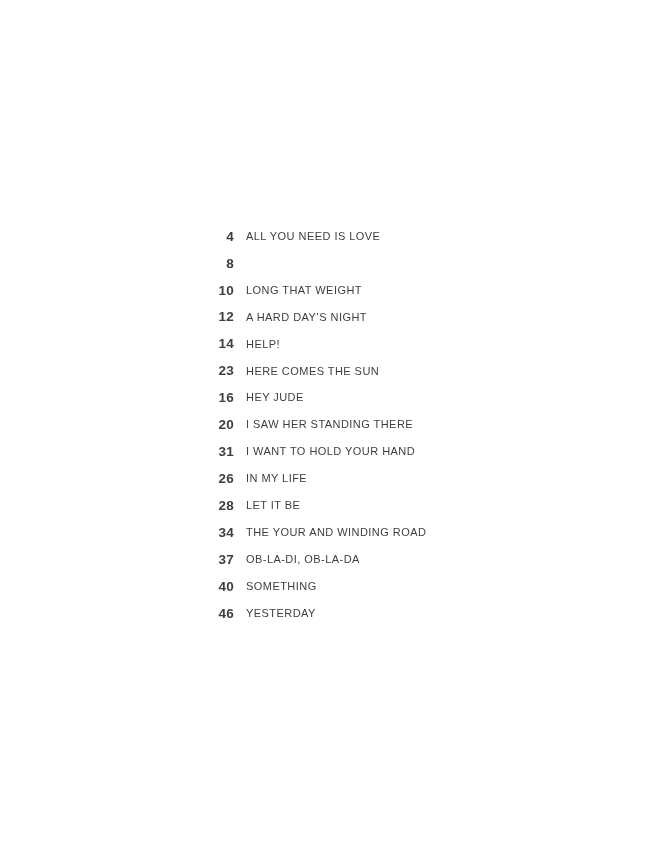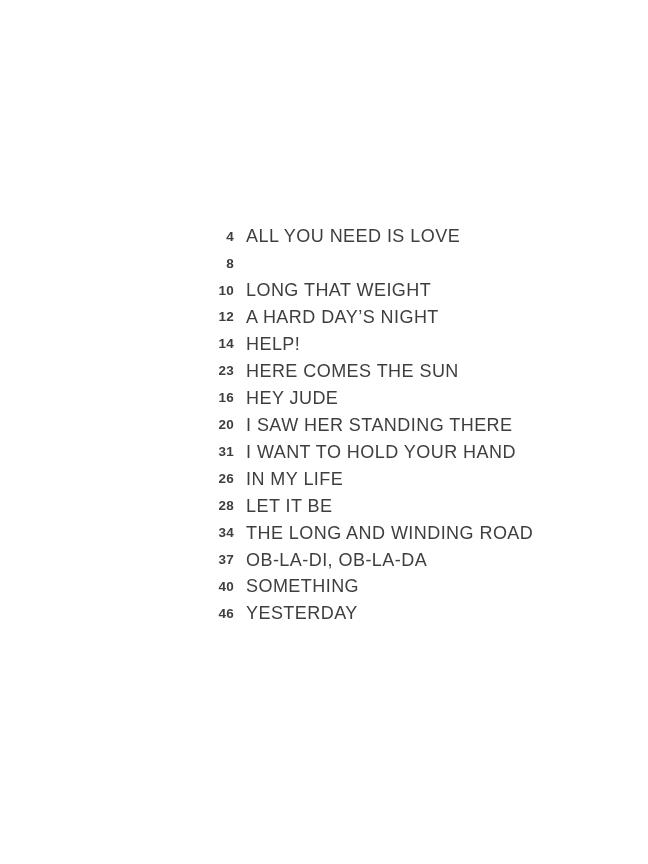--- a/index.html
+++ b/index.html
@@ -35,21 +35,21 @@
   .toc-num {
     text-align: right;
     font-weight: 700;
     font-size: 13.5px;
     color: #3e3e3e;
     letter-spacing: 0.2px;
     line-height: 1;
   }
   .toc-title {
     font-weight: 400;
-    font-size: 18px;
+    font-size: 11px;
     color: #3e3e3e;
     letter-spacing: 0.45px;
     white-space: nowrap;
     line-height: 1;
   }
 </style>
 </head>
 <body>
 
 <div class="page">
@@ -103,21 +103,21 @@
     <span class="toc-title">IN MY LIFE</span>
   </div>
 
   <div class="toc-row">
     <span class="toc-num">28</span>
     <span class="toc-title">LET IT BE</span>
   </div>
 
   <div class="toc-row">
     <span class="toc-num">34</span>
-    <span class="toc-title">THE LONG AND WINDING ROAD</span>
+    <span class="toc-title">THE YOUR AND WINDING ROAD</span>
   </div>
 
   <div class="toc-row">
     <span class="toc-num">37</span>
     <span class="toc-title">OB-LA-DI, OB-LA-DA</span>
   </div>
 
 
   <div class="toc-row">
     <span class="toc-num">40</span>

